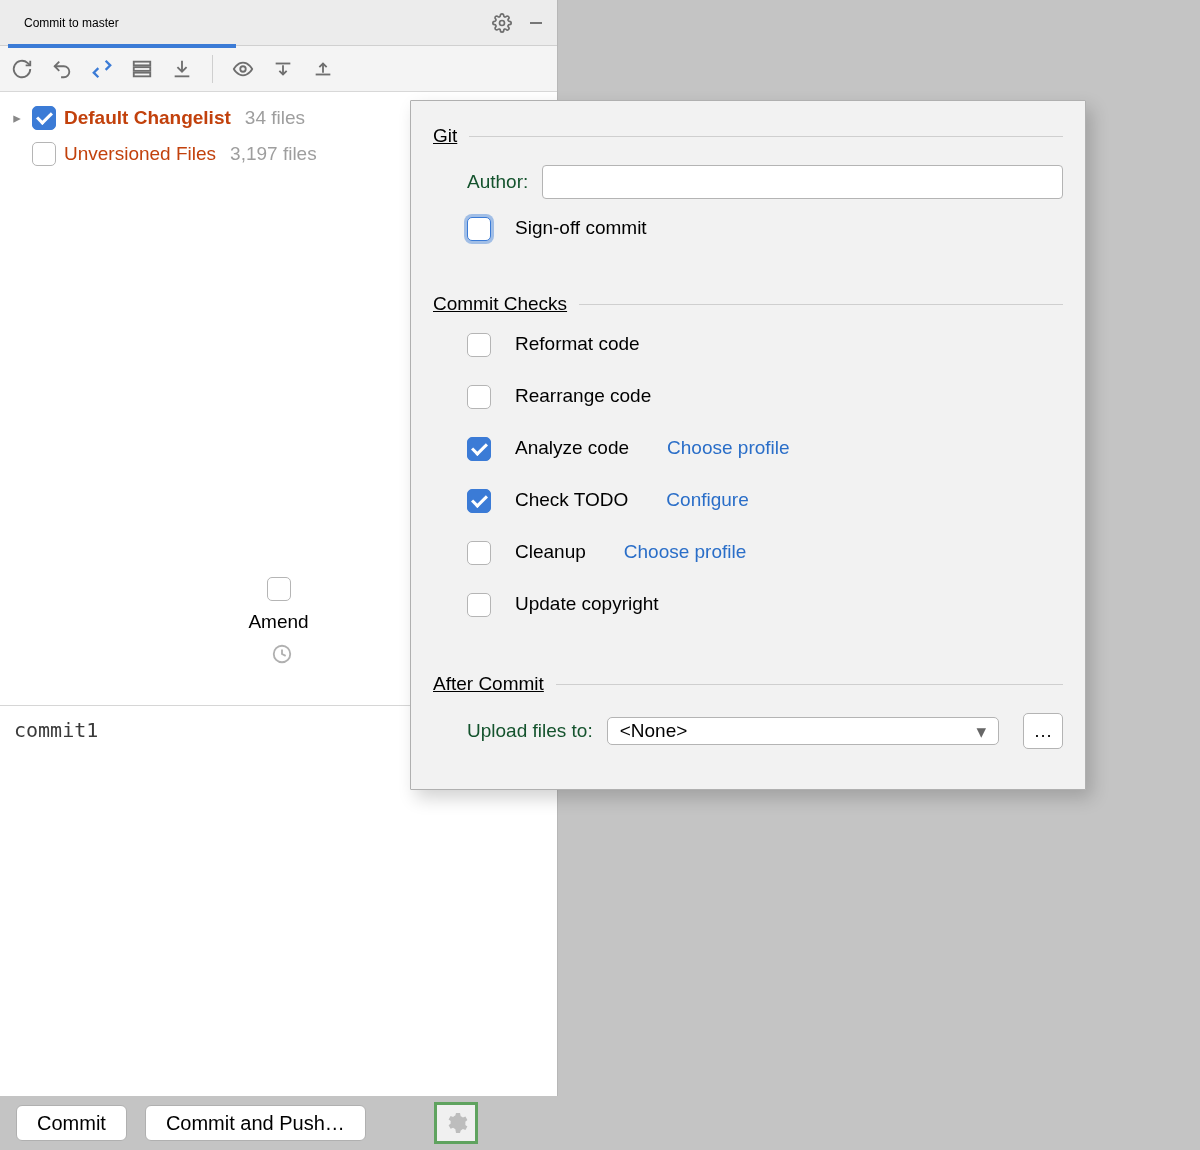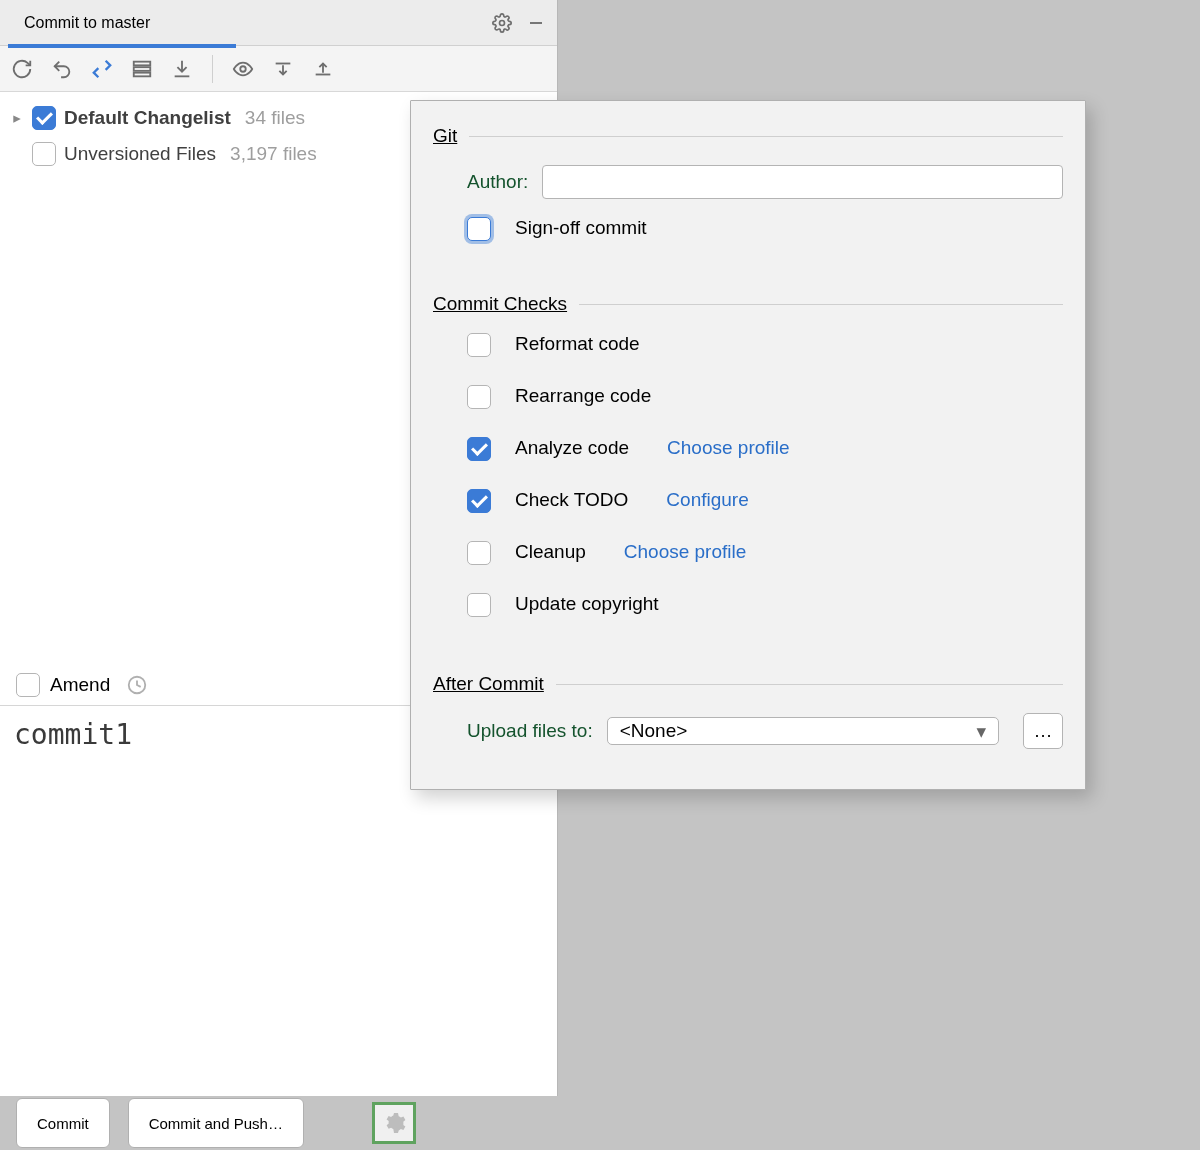--- a/index.html
+++ b/index.html
@@ -26,21 +26,21 @@
   }
   .panel-header {
     height: 46px;
     background: #ececec;
     display: flex;
     align-items: center;
     padding: 0 10px 0 24px;
     border-bottom: 1px solid #d0d0d0;
   }
   .tab-title {
-    font-size: 16px;
+    font-size: 12px;
     color: #000;
     padding-bottom: 6px;
     margin-top: 6px;
   }
   .tab-underline {
     position: absolute;
     top: 44px;
     left: 8px;
     width: 228px;
     height: 4px;
@@ -100,61 +100,62 @@
     border-color: #3b7bd6;
   }
   .cb.checked::after {
     content: "";
     width: 6px; height: 12px;
     border: solid #fff;
     border-width: 0 3px 3px 0;
     transform: rotate(45deg);
     margin-top: -3px;
   }
-  .tree-label { color: #404040; }
+  .tree-label { color: #c2410c; }
   .tree-label.bold { font-weight: 700; }
   .tree-count { color: #9e9e9e; margin-left: 6px; }
   .amend-row {
     display: flex;
     align-items: center;
     padding: 8px 16px;
     gap: 10px;
     border-bottom: 1px solid #d6d6d6;
     margin-top: auto;
+    flex-direction: column;
   }
   .clock-icon { color: #b0b0b0; margin-left: 6px; }
   .modified-link {
     margin-left: auto;
     color: #2a6ec8;
   }
   .msg-area {
     padding: 12px 14px;
     font-family: "Menlo", "Consolas", monospace;
-    font-size: 28px;
+    font-size: 20px;
     color: #3a3a3a;
     height: 390px;
   }
   .bottom-bar {
     position: absolute;
     left: 0; bottom: 0;
     width: 1200px;
     height: 54px;
     background: #c4c4c4;
     display: flex;
     align-items: center;
     padding: 0 16px;
     gap: 18px;
   }
   .btn {
     background: #fff;
     border: 1px solid #b0b0b0;
     border-radius: 6px;
-    height: 50px;
+    height: 36px;
     padding: 0 20px;
-    font-size: 15px;
+    font-size: 20px;
     display: flex; align-items: center;
   }
   .gear-highlight {
     width: 44px; height: 42px;
     border: 3px solid #5fa35f;
     background: #f0f0f0;
     display:flex;align-items:center;justify-content:center;
     margin-left: 50px;
     color: #bdbdbd;
   }

